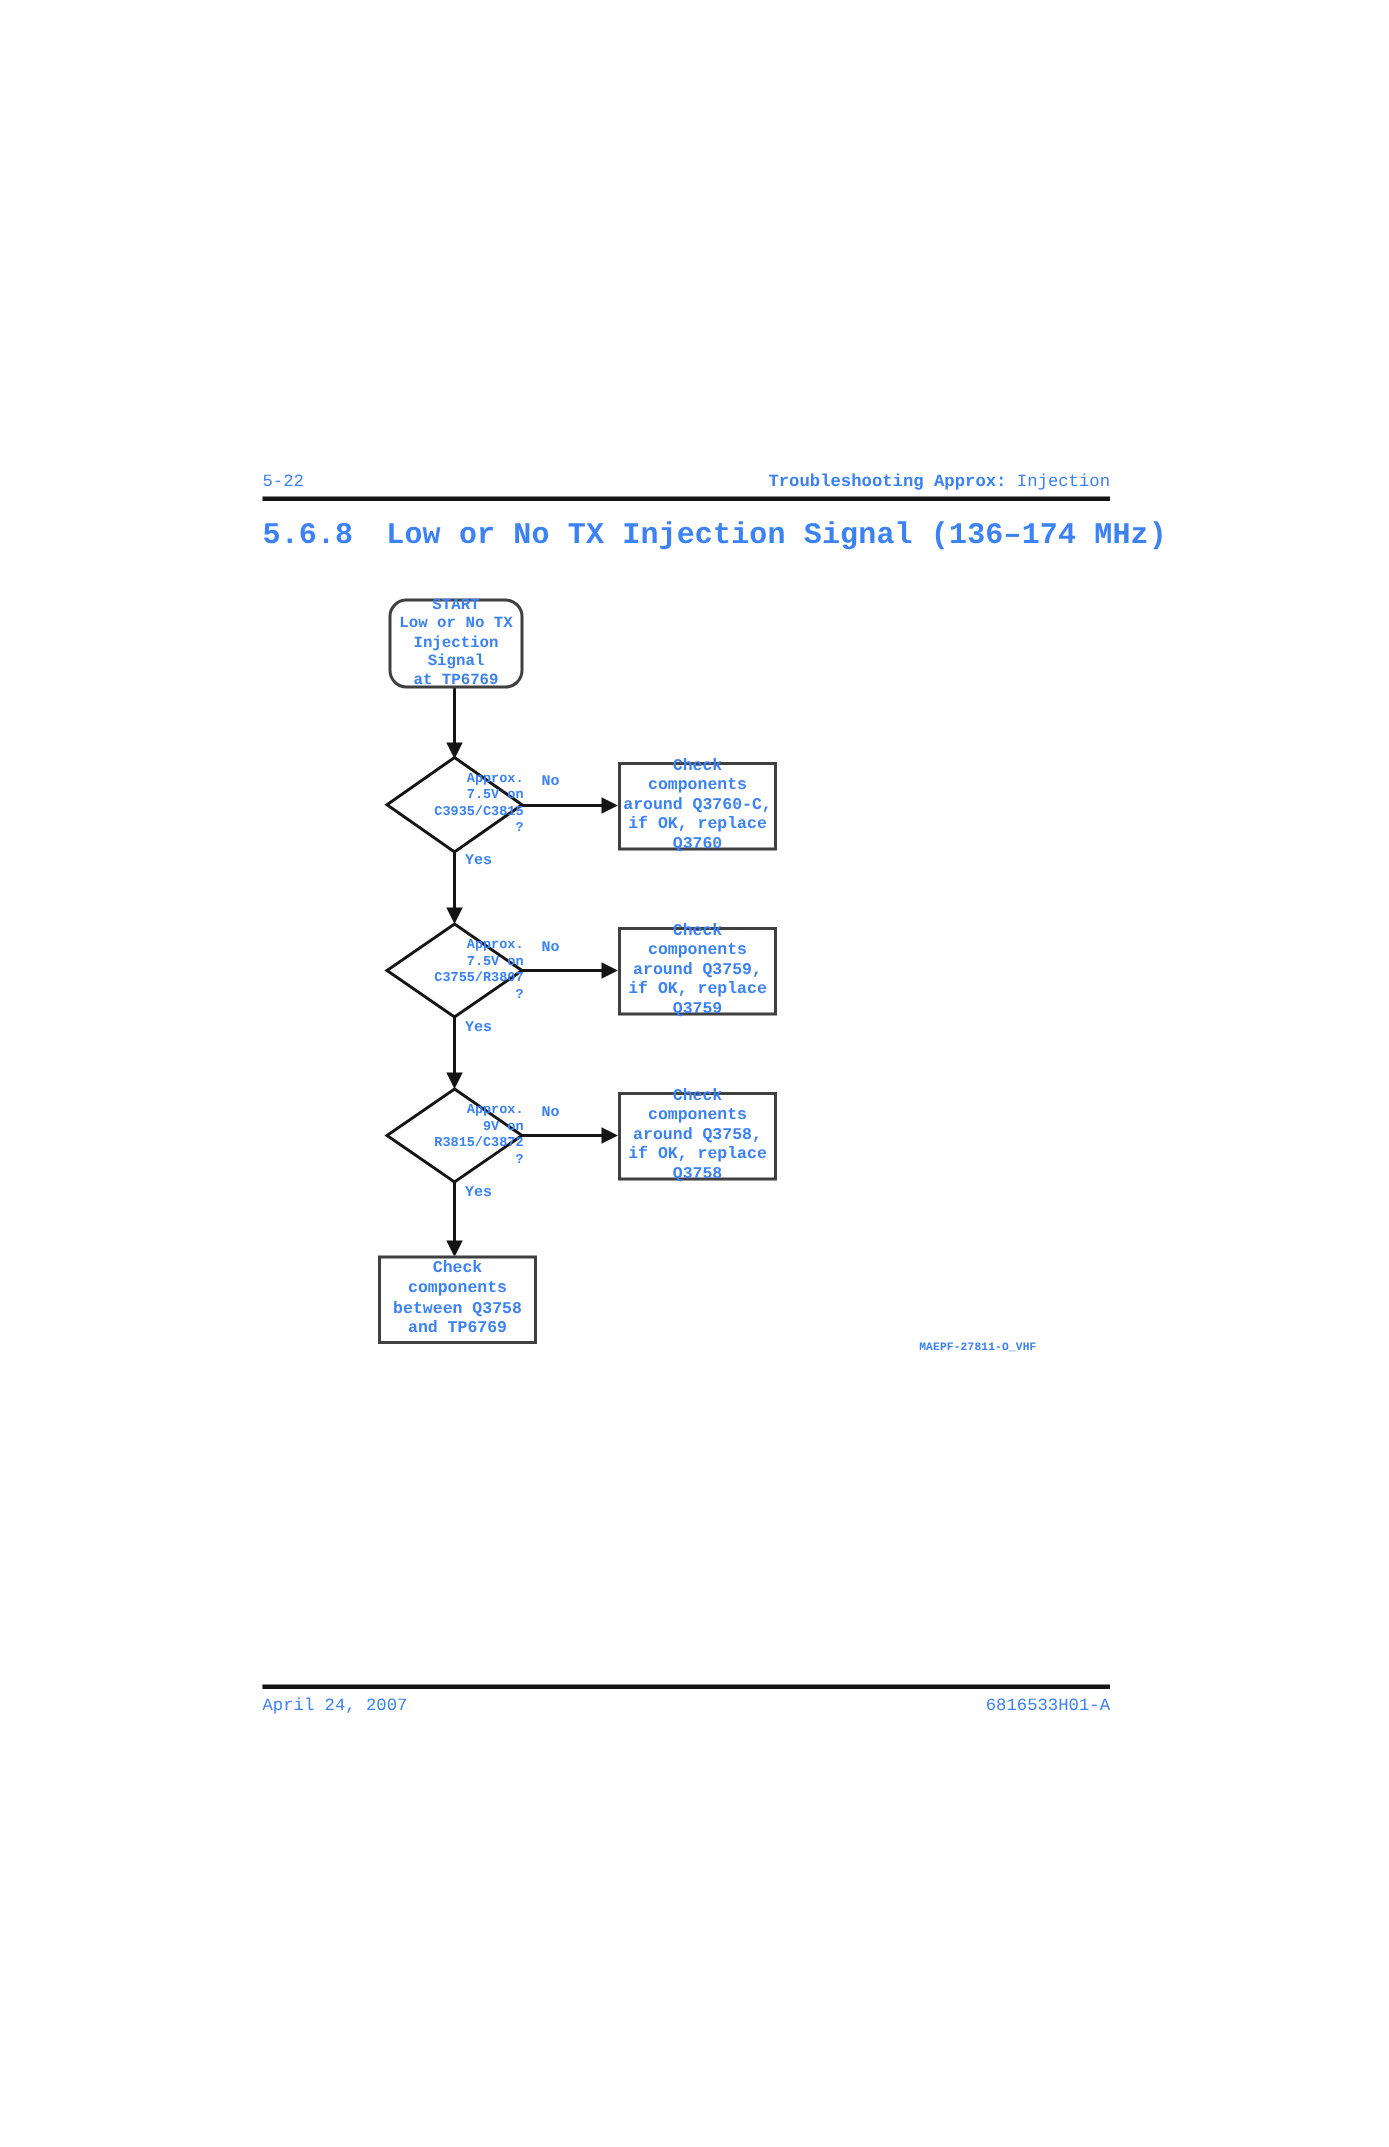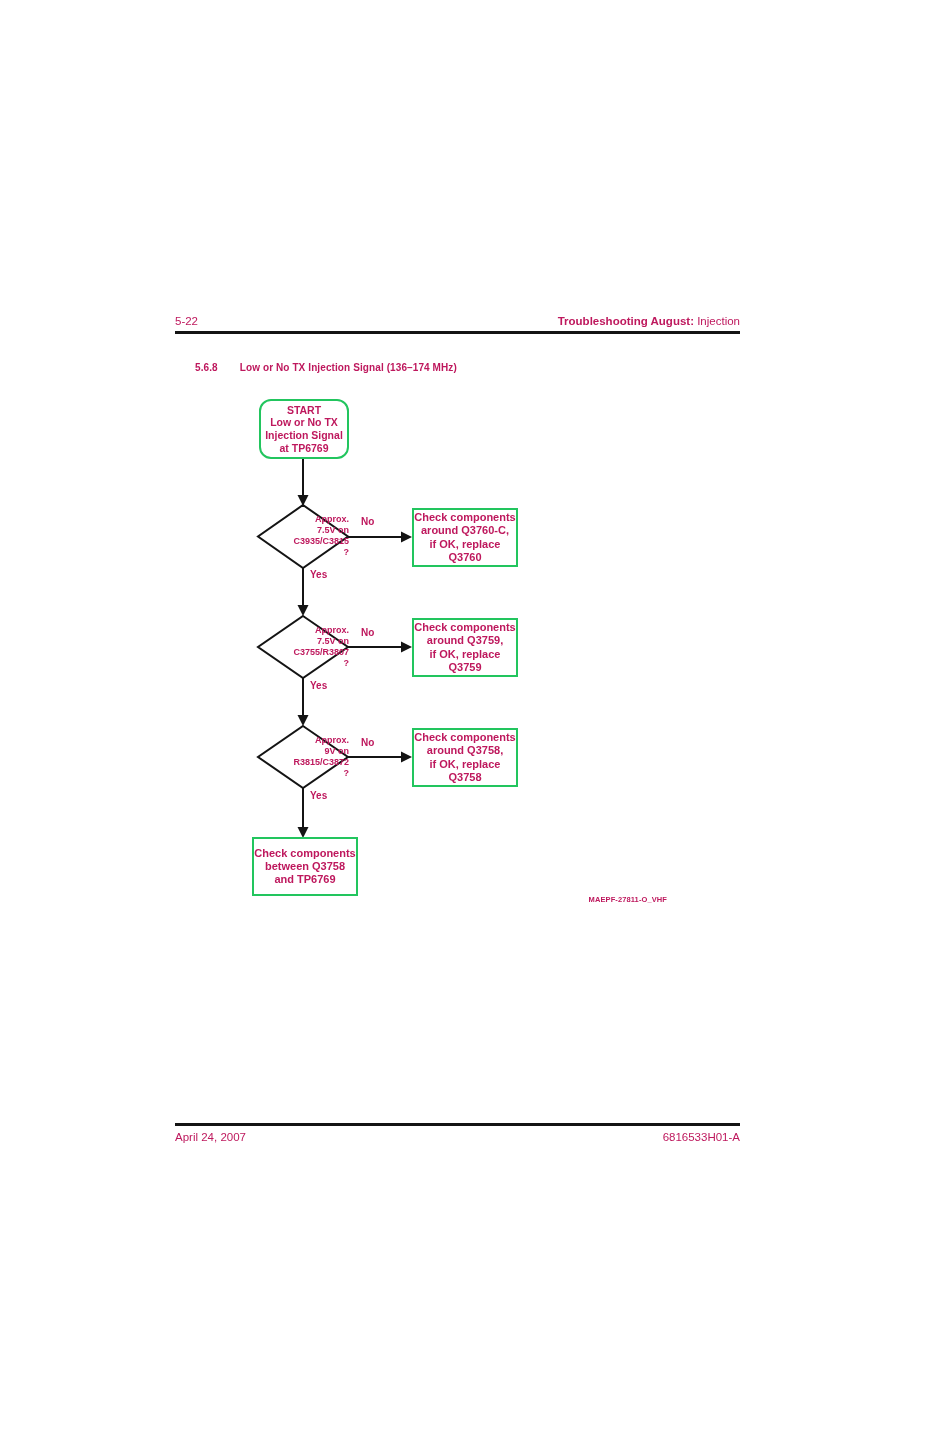--- a/index.html
+++ b/index.html
@@ -1,47 +1,46 @@
 <!DOCTYPE html>
 <html><head>
 <meta charset="utf-8">
 <style>
   html,body{margin:0;padding:0;background:#ffffff;}
   .page{
     position:relative;
     width:926px;height:1431px;
     background:#ffffff;
-    font-family:Liberation Sans, sans-serif;
-    color:#be185d;
+    font-family:Liberation Mono, monospace;
+    color:#3b82f6;
     overflow:hidden;
   }
   .abs{position:absolute;}
   .pre{white-space:pre-line;}
   
   .hdr-text{font-size:11.5px;top:315px;}
   .rule{background:#141414;height:3px;width:565px;left:175px;}
   .hdr-rule{top:331px;}
   .ftr-rule{top:1123px;}
   .ftr-text{font-size:11.5px;top:1131px;}
   .right-anchor{right:186px;text-align:right;}
   .left-anchor{left:175px;}
   .bold{font-weight:bold;}
   
   .section-heading{
-    left:175px;top:362px;
-    font-size:10px;font-weight:bold;
+    left:175px;top:346px;
+    font-size:20px;font-weight:bold;
     letter-spacing:0.1px;
-    margin-left:20px;
   }
   .section-heading .num{margin-right:22px;}
   
   .flow-svg{left:0;top:0;pointer-events:none;}
   
   .node{
-    border:2px solid #22c55e;
+    border:2px solid #404040;
     box-sizing:border-box;
     display:flex;align-items:center;justify-content:center;
     text-align:center;
     font-weight:bold;
     background:#ffffff;
   }
   .start-node{
     left:259px;top:399px;width:90px;height:60px;
     border-radius:12px;
     font-size:10.5px;line-height:1.2;
@@ -66,38 +65,38 @@
   .dq-2{top:625px;}
   .dq-3{top:735px;}
   .branch-label{font-size:10px;font-weight:bold;}
   .no-1{left:361px;top:516px;}
   .no-2{left:361px;top:627px;}
   .no-3{left:361px;top:737px;}
   .yes-1{left:310px;top:569px;}
   .yes-2{left:310px;top:680px;}
   .yes-3{left:310px;top:790px;}
   .watermark{
-    left:585px;top:895px;width:82px;
+    left:609px;top:895px;width:82px;
     font-size:7.5px;font-weight:bold;letter-spacing:0.1px;
     text-align:right;
   }
   .caption{
     left:175px;top:920px;width:565px;
     text-align:center;font-style:italic;font-size:12.5px;
   }
   .caption .cap-label{margin-right:9px;}
 </style>
 </head>
 <body>
 
 <div class="page">
 
   <div class="abs hdr-text left-anchor">5-22</div>
   <div class="abs hdr-text right-anchor">
-    <span class="bold">Troubleshooting August:</span><span> Injection</span>
+    <span class="bold">Troubleshooting Approx:</span><span> Injection</span>
   </div>
   <div class="abs rule hdr-rule"></div>
 
   <div class="abs section-heading">
     <span class="num">5.6.8</span><span>Low or No TX Injection Signal (136–174 MHz)</span>
   </div>
 
   <svg class="abs flow-svg" width="926" height="1431" viewBox="0 0 926 1431">
     <g stroke="#141414" stroke-width="2" fill="none">
 

